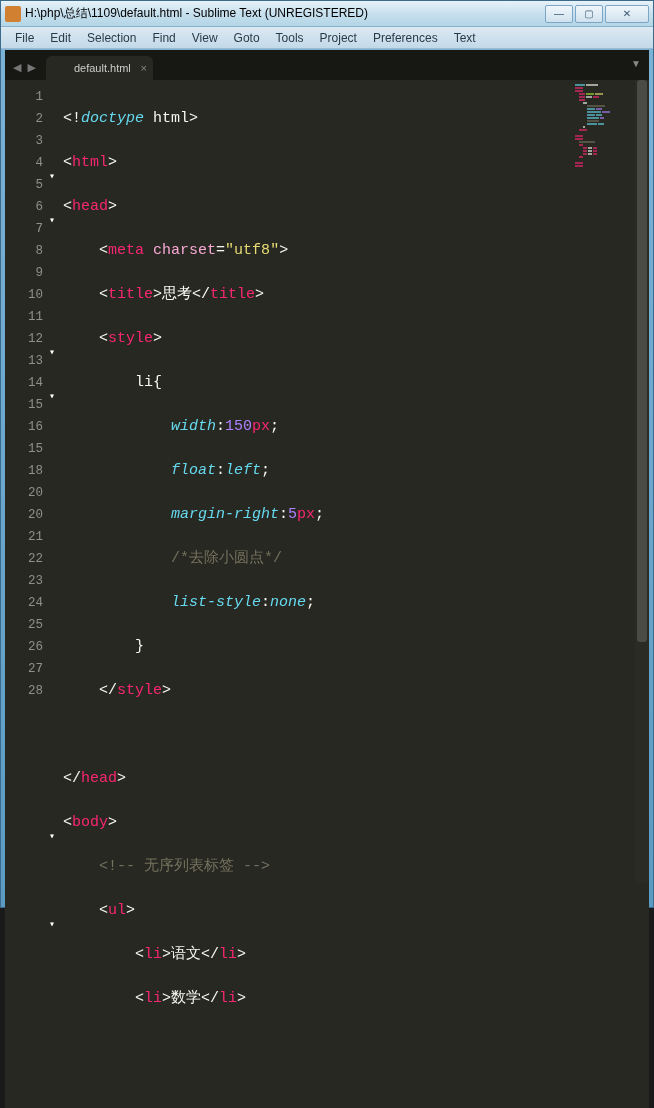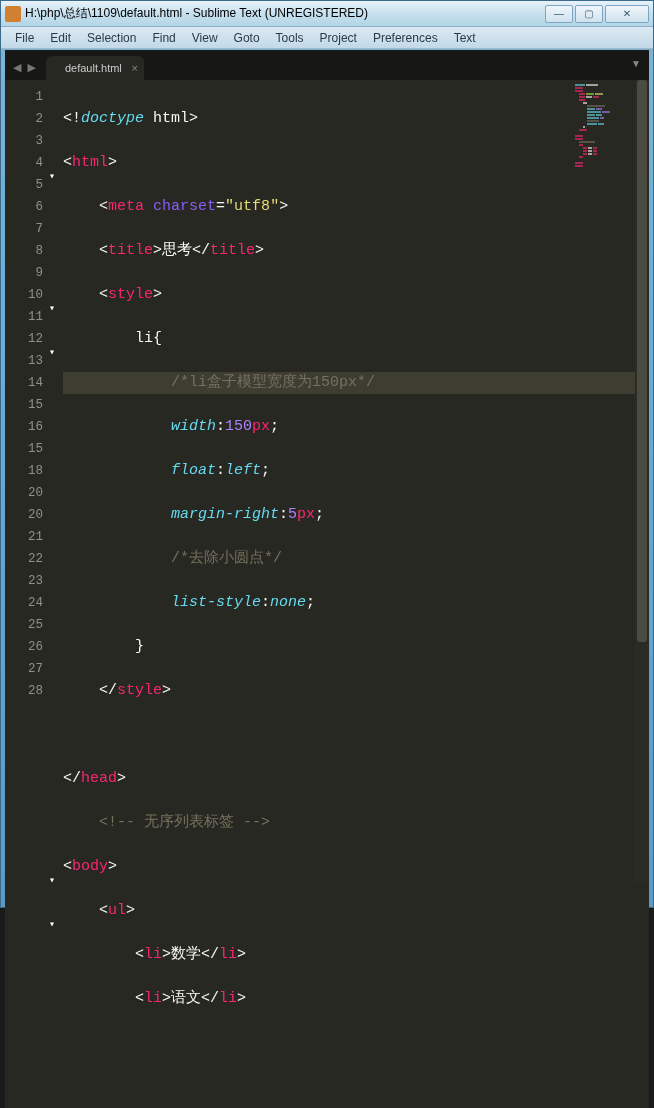--- a/index.html
+++ b/index.html
@@ -58,21 +58,21 @@
   background: #171814;
   display: flex; align-items: flex-end;
   padding: 0 6px;
   position: relative;
 }
 .tab-arrows { display: flex; gap: 2px; padding: 4px 4px 6px 0; }
 .tab-arrow { color: #777; font-size: 11px; cursor: pointer; padding: 0 2px; }
 .tab {
   background: #272822;
   color: #ccc;
-  padding: 6px 22px 6px 19px;
+  padding: 6px 22px 6px 28px;
   font-size: 11px;
   border-radius: 6px 6px 0 0;
   position: relative;
   margin-left: 4px;
   cursor: pointer;
   margin-top: 45px;
 }
 .tab .tab-close { position: absolute; right: 6px; top: 50%; transform: translateY(-50%); color: #888; font-size: 11px; }
 .tabbar .dropdown { position: absolute; right: 8px; top: 8px; color: #888; font-size: 10px; cursor: pointer; }
 
@@ -103,21 +103,21 @@
 }
 .line { height: 22px; }
 .line.hl { background: #3e3d32; }
 .fold-arrow { color: #f8f8f2; cursor: pointer; display: inline-block; width: 0; position: relative; }
 .fold-arrow::before { content: "▾"; position: absolute; left: -14px; top: 0; font-size: 10px; color: #fff; }
 
 
 .c-ang { color: #f8f8f2; }
 .c-key { color: #f92672; }
 .c-doctype { color: #66d9ef; font-style: italic; }
-.c-attr { color: #8b5cf6; }
+.c-attr { color: #f9a8d4; }
 .c-str { color: #e6db74; }
 .c-cmt { color: #75715e; }
 .c-prop { color: #66d9ef; font-style: italic; }
 .c-val { color: #ae81ff; }
 .c-num { color: #ae81ff; }
 .c-unit { color: #f92672; }
 .c-sel { color: #f8f8f2; }
 .c-txt { color: #f8f8f2; }
 
 .minimap {
@@ -204,39 +204,39 @@
           <div class="ln">24</div>
           <div class="ln">25</div>
           <div class="ln">26</div>
           <div class="ln">27</div>
           <div class="ln">28</div>
         </div>
 
       <div class="code">
 <div class="line"><span class="c-ang">&lt;!</span><span class="c-doctype">doctype</span><span> </span><span class="c-txt">html</span><span class="c-ang">&gt;</span></div>
 <div class="line"><span class="fold-arrow"></span><span class="c-ang">&lt;</span><span class="c-key">html</span><span class="c-ang">&gt;</span></div>
+<div class="line"><span class="fold-arrow"></span><span class="c-ang">&lt;</span><span class="c-key">head</span><span class="c-ang">&gt;</span></div>
 <div class="line">    <span class="c-ang">&lt;</span><span class="c-key">meta</span><span> </span><span class="c-attr">charset</span><span class="c-ang">=</span><span class="c-str">"</span><span class="c-str">utf8</span><span class="c-str">"</span><span class="c-ang">&gt;</span></div>
 <div class="line">    <span class="c-ang">&lt;</span><span class="c-key">title</span><span class="c-ang">&gt;</span><span class="c-txt">思考</span><span class="c-ang">&lt;/</span><span class="c-key">title</span><span class="c-ang">&gt;</span></div>
 <div class="line"><span class="fold-arrow"></span>    <span class="c-ang">&lt;</span><span class="c-key">style</span><span class="c-ang">&gt;</span></div>
 <div class="line"><span class="fold-arrow"></span>        <span class="c-sel">li</span><span class="c-ang">{</span></div>
-<div class="line hl">            <span class="c-cmt">/*li盒子模型宽度为150px*/</span></div>
 <div class="line">            <span class="c-prop">width</span><span class="c-ang">:</span><span class="c-num">150</span><span class="c-unit">px</span><span class="c-ang">;</span></div>
 <div class="line">            <span class="c-prop">float</span><span class="c-ang">:</span><span class="c-doctype">left</span><span class="c-ang">;</span></div>
 <div class="line">            <span class="c-prop">margin-right</span><span class="c-ang">:</span><span class="c-num">5</span><span class="c-unit">px</span><span class="c-ang">;</span></div>
 <div class="line">            <span class="c-cmt">/*去除小圆点*/</span></div>
 <div class="line">            <span class="c-prop">list-style</span><span class="c-ang">:</span><span class="c-doctype">none</span><span class="c-ang">;</span></div>
 <div class="line">        <span class="c-ang">}</span></div>
 <div class="line">    <span class="c-ang">&lt;/</span><span class="c-key">style</span><span class="c-ang">&gt;</span></div>
 <div class="line"> </div>
 <div class="line"><span class="c-ang">&lt;/</span><span class="c-key">head</span><span class="c-ang">&gt;</span></div>
+<div class="line"><span class="fold-arrow"></span><span class="c-ang">&lt;</span><span class="c-key">body</span><span class="c-ang">&gt;</span></div>
 <div class="line">    <span class="c-cmt">&lt;!-- </span><span class="c-cmt">无序列表标签</span><span class="c-cmt"> --&gt;</span></div>
-<div class="line"><span class="fold-arrow"></span><span class="c-ang">&lt;</span><span class="c-key">body</span><span class="c-ang">&gt;</span></div>
 <div class="line"><span class="fold-arrow"></span>    <span class="c-ang">&lt;</span><span class="c-key">ul</span><span class="c-ang">&gt;</span></div>
+<div class="line">        <span class="c-ang">&lt;</span><span class="c-key">li</span><span class="c-ang">&gt;</span><span class="c-txt">语文</span><span class="c-ang">&lt;/</span><span class="c-key">li</span><span class="c-ang">&gt;</span></div>
 <div class="line">        <span class="c-ang">&lt;</span><span class="c-key">li</span><span class="c-ang">&gt;</span><span class="c-txt">数学</span><span class="c-ang">&lt;/</span><span class="c-key">li</span><span class="c-ang">&gt;</span></div>
-<div class="line">        <span class="c-ang">&lt;</span><span class="c-key">li</span><span class="c-ang">&gt;</span><span class="c-txt">语文</span><span class="c-ang">&lt;/</span><span class="c-key">li</span><span class="c-ang">&gt;</span></div>
 
 
 
 
 
       </div>
 
       <div class="minimap">
         <div class="mm-line">
             <span class="b" style="width:10px;background:#66d9ef"></span>

